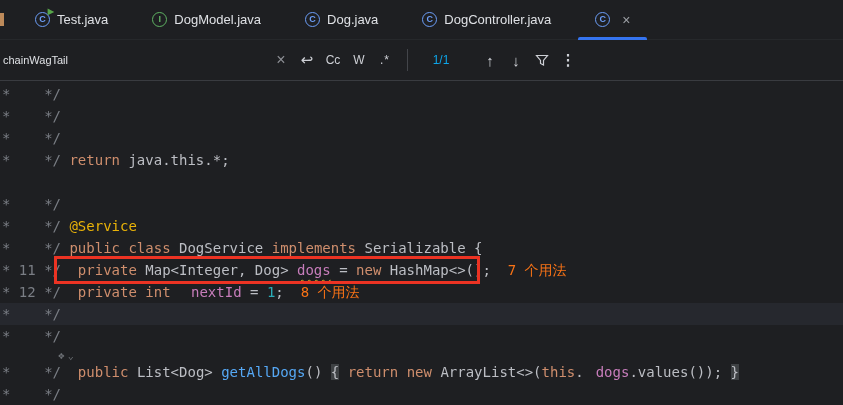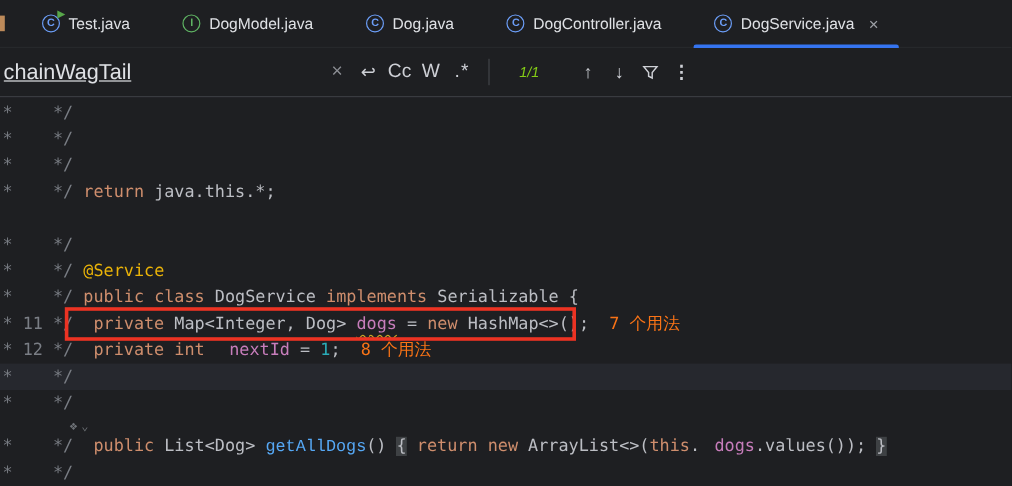--- a/index.html
+++ b/index.html
@@ -14,44 +14,44 @@
   .tabs { display:flex; margin-left:13px; }
   .tab { display:flex; align-items:center; gap:7px; padding:0 22px; color:#dfe1e5; font-size:13px; position:relative; cursor:default; }
   .tab.active::after { content:""; position:absolute; left:5px; right:5px; bottom:-1px; height:3px; background:#3574f0; border-radius:2px 2px 0 0; }
   .ticon { width:13px; height:13px; border-radius:50%; border:1.5px solid #6c9ef8; color:#6c9ef8;
            font-size:9px; font-weight:bold; line-height:13px; text-align:center; position:relative; flex:0 0 auto; }
   .ticon.interface { border-color:#5fb363; color:#5fb363; }
   .ticon .tarrow { position:absolute; top:-5px; right:-5px; color:#57a64a; font-size:8px; line-height:8px; }
   .tab .close { color:#9da0a6; font-size:14px; margin-left:5px; line-height:14px; }
   
   .searchbar { height:40px; border-bottom:1px solid #393b40; display:flex; align-items:center; }
-  .query { background:transparent; border:none; outline:none; color:#dfe1e5; font-size:18px;
-           padding:0 0 0 3px; width:265px; font-family:"Liberation Sans", sans-serif;text-decoration:underline; }
-  .sbtn { color:#ced0d6; font-size:16px; width:26px; text-align:center; background:none; border:none; padding:0; cursor:default; font-family:"Liberation Sans", sans-serif; }
+  .query { background:transparent; border:none; outline:none; color:#dfe1e5; font-size:11px;
+           padding:0 0 0 3px; width:265px; font-family:"Liberation Sans", sans-serif; }
+  .sbtn { color:#ced0d6; font-size:12px; width:26px; text-align:center; background:none; border:none; padding:0; cursor:default; font-family:"Liberation Sans", sans-serif; }
   .sbtn.clear { color:#8c8e94; font-size:16px; }
   .sbtn.newline { font-size:15px; }
   .sbtn.regex { letter-spacing:1px; }
   .sdivider { width:1px; height:22px; background:#43454a; margin:0 9px; }
-  .count { color:#84cc16; font-size:12px; width:48px; text-align:center; margin-right:12px;font-style:italic; }
+  .count { color:#0ea5e9; font-size:12px; width:48px; text-align:center; margin-right:12px; }
   .sbtn.nav { font-size:15px; }
   .sbtn.more { font-size:15px; font-weight:bold; }
   .sbtn svg { vertical-align:middle; }
   
   .editor { position:relative; height:324px; font-family:"DejaVu Sans Mono", monospace; font-size:14px; color:#bcbec4; padding-top:2px; }
   .line { height:22px; line-height:22px; white-space:pre; padding-left:2px; position:relative; }
   .line.hl { background:#26282e; }
   .inlayline { height:14px; line-height:14px; padding-left:58px; white-space:pre; }
   .cm { color:#7a7e85; }
   .kw { color:#cf8e6d; }
   .pl { color:#bcbec4; }
   .ann { color:#eab308; }
   .field { color:#c77dbb;margin-left:12px; }
   .fieldw { color:#c77dbb; text-decoration:underline wavy #c9a227; text-decoration-thickness:1px; text-underline-offset:4px; }
   .num { color:#2aacb8; }
-  .method { color:#56a8f5;font-family:Liberation Mono, monospace; }
+  .method { color:#56a8f5; }
   .hint { color:#f97316; }
   .bhl { background:#3e4144; }
   .red-box { position:absolute; left:54px; top:-3px; width:426px; height:28px;
              border:3px solid #ec3323; box-sizing:border-box; pointer-events:none; }
   .intention { color:#6e7277; font-size:11px; }
   .chev { color:#6e7277; font-size:10px; margin-left:3px; }
 </style>
 </head>
 <body>
 
@@ -69,21 +69,20 @@
       <div class="tab">
         <span class="ticon">C</span>
         <span>Dog.java</span>
       </div>
       <div class="tab">
         <span class="ticon">C</span>
         <span>DogController.java</span>
       </div>
       <div class="tab active">
         <span class="ticon">C</span>
-        <span>DogService.java</span>
         <span class="close">×</span>
       </div>
     </div>
 </div>
 
 <div class="searchbar">
   <input class="query" type="text" value="chainWagTail" style="">
   <button class="sbtn clear">×</button>
   <button class="sbtn newline">↩</button>
   <button class="sbtn">Cc</button>

